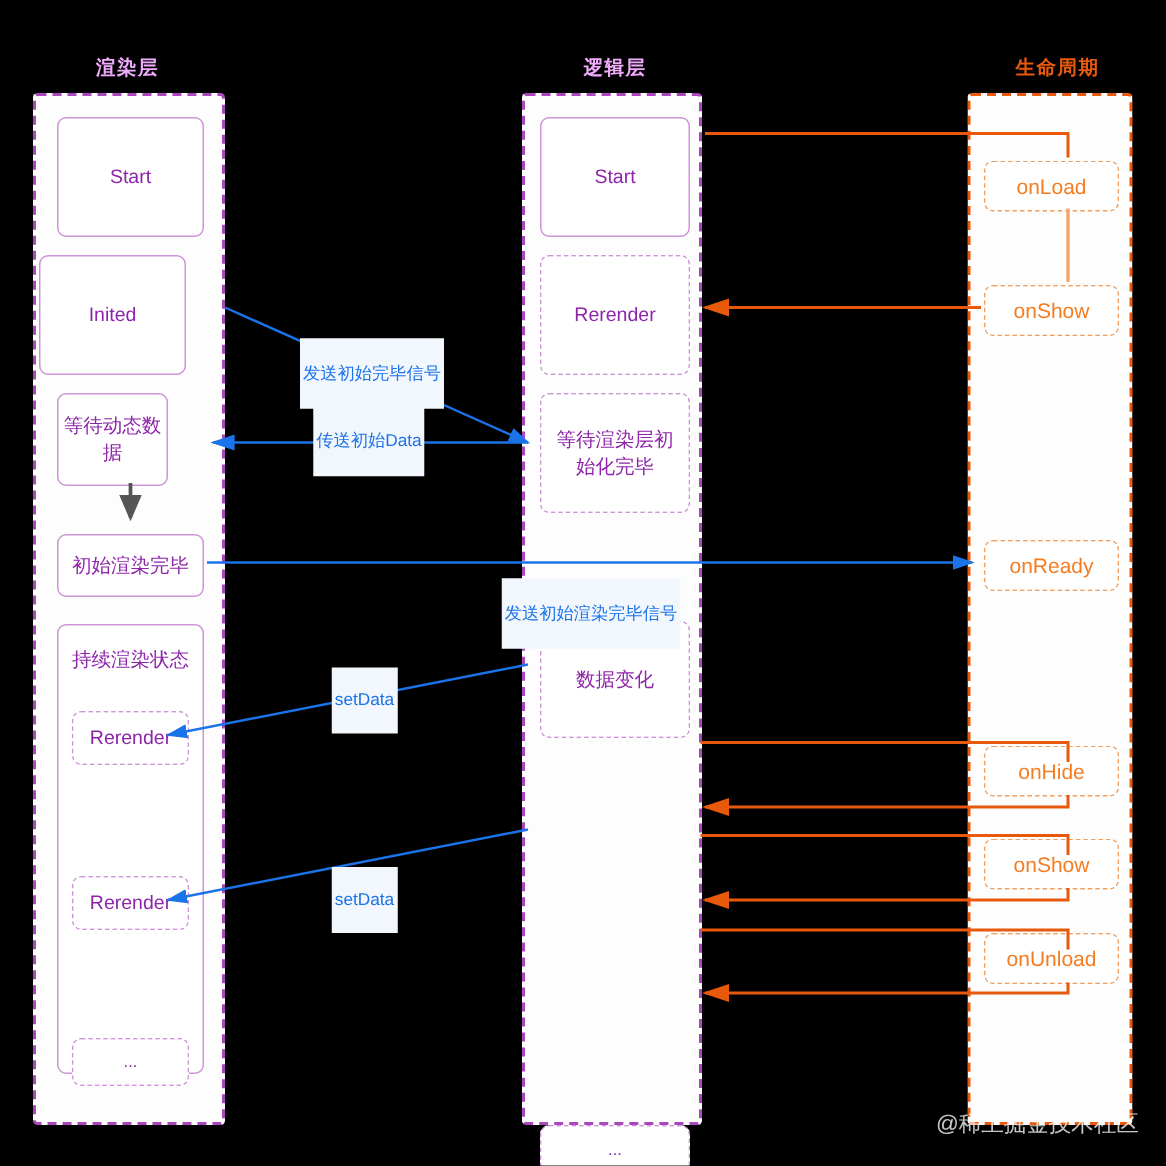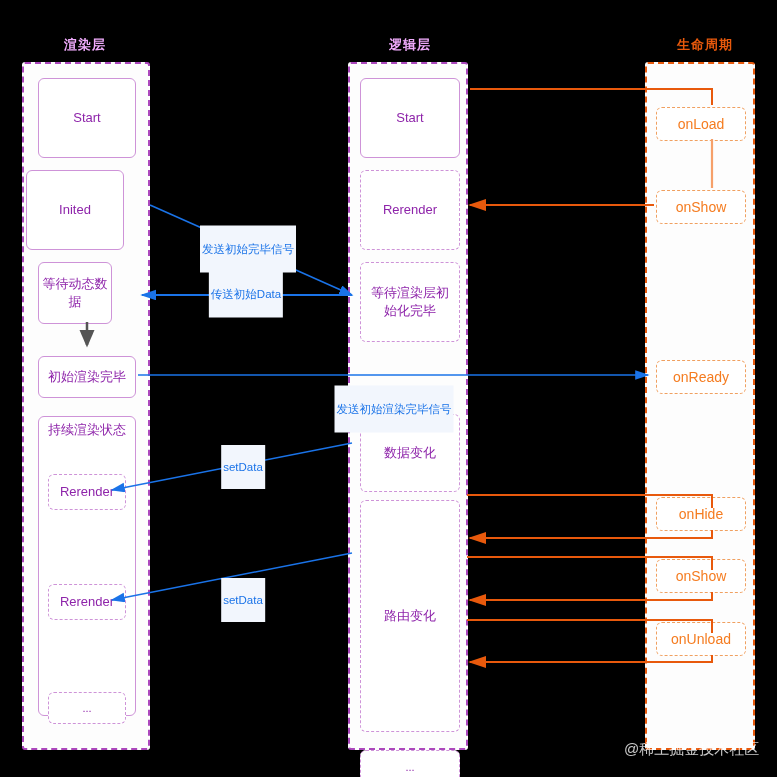--- a/index.html
+++ b/index.html
@@ -17,21 +17,21 @@
   .column.purple{border:2px dashed #ab47bc;border-radius:3px;}
   .column.orange{border:2px dashed #e8590c;border-radius:3px;}
 
   
   .box{position:absolute;box-sizing:border-box;display:flex;align-items:center;
        justify-content:center;text-align:center;background:#fff;}
   .box.solid-p{border:1px solid #ce93d8;border-radius:6px;color:#8e24aa;font-size:13px;}
   .box.dash-p{border:1.5px dashed #ce93d8;border-radius:6px;color:#8e24aa;font-size:13px;}
   .box.dashdot-p{border:1.5px dashed #ce93d8;border-radius:6px;color:#8e24aa;font-size:13px;}
   .box.dash-o{border:1.5px dashed #f0a060;border-radius:6px;color:#f57c20;font-size:14px;}
-  .box.label-top{align-items:flex-start;padding-top:4px;}
+  .box.label-top{align-items:flex-start;padding-top:14px;}
 
   .box .txt{line-height:1.35;}
 
   
   svg#wires{position:absolute;left:0;top:0;width:777px;height:777px;pointer-events:none;}
 
   .edge-label{position:absolute;font-size:11.5px;color:#1a73e8;background:#f2f6fd;
               white-space:nowrap;padding:16px 2px;transform:translate(-50%,-50%);}
   .watermark{position:absolute;font-size:15px;color:rgba(255,255,255,.78);white-space:nowrap;margin-left:41px;}
 </style>
@@ -91,23 +91,20 @@
 
     <div class="box dash-p" style="left:10px;top:198px;width:100px;height:80px;flex-direction:column;">
       <span class="txt">等待渲染层初</span>
       <span class="txt">始化完毕</span>
     </div>
 
     <div class="box dash-p" style="left:10px;top:350px;width:100px;height:78px;">
       <span class="txt">数据变化</span>
     </div>
 
-    <div class="box dash-p" style="left:10px;top:436px;width:100px;height:232px;">
-      <span class="txt">路由变化</span>
-    </div>
 
     <div class="box dash-p" style="left:10px;top:686px;width:100px;height:34px;font-size:11px;">
       <span class="txt">...</span>
     </div>
   </div>
 
   <div class="column orange" style="left:645px;top:62px;width:110px;height:688px;">
 
     <div class="box dash-o" style="left:9px;top:43px;width:90px;height:34px;">
       <span class="txt">onLoad</span>

